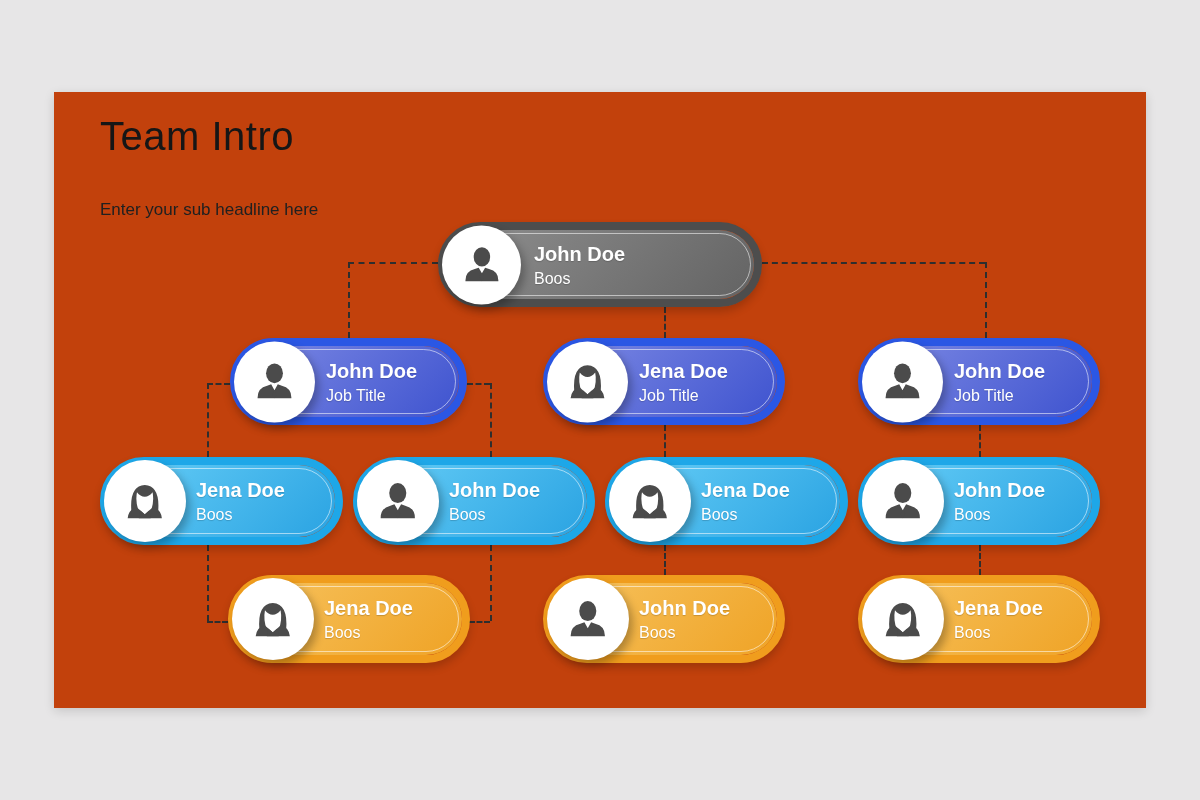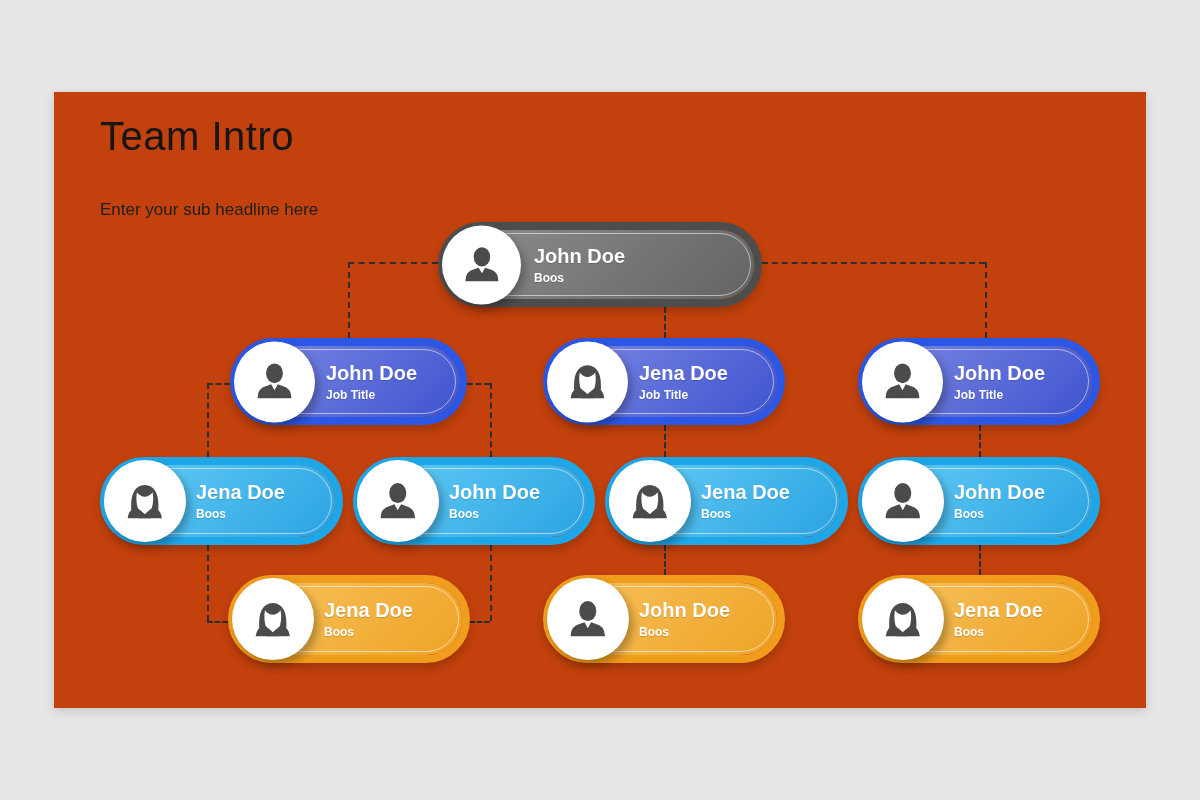--- a/index.html
+++ b/index.html
@@ -46,21 +46,21 @@
     box-shadow:4px 5px 8px rgba(0,0,0,.28);
     display:flex;align-items:center;justify-content:center;
   }
   .avatar svg{width:58%;height:64%;}
   .pill-text{
     position:absolute;left:88px;top:50%;transform:translateY(-50%);
     color:#ffffff;line-height:1.25;white-space:nowrap;
     text-shadow:0 1px 1px rgba(0,0,0,.18);
   }
   .member-name{font-size:20px;font-weight:700;}
-  .member-role{font-size:12px;font-weight:700;margin-top:2px;}
+  .member-role{font-size:16px;font-weight:400;margin-top:2px;}
 </style>
 </head>
 <body>
 
 <div class="slide">
   <div class="title">Team Intro</div>
   <div class="subtitle">Enter your sub headline here</div>
   <div id="org-chart">
       <div class="conn h" style="left: 294px; top: 170px; width: 90px;"></div>
       <div class="conn h" style="left: 708px; top: 170px; width: 223px;"></div>

